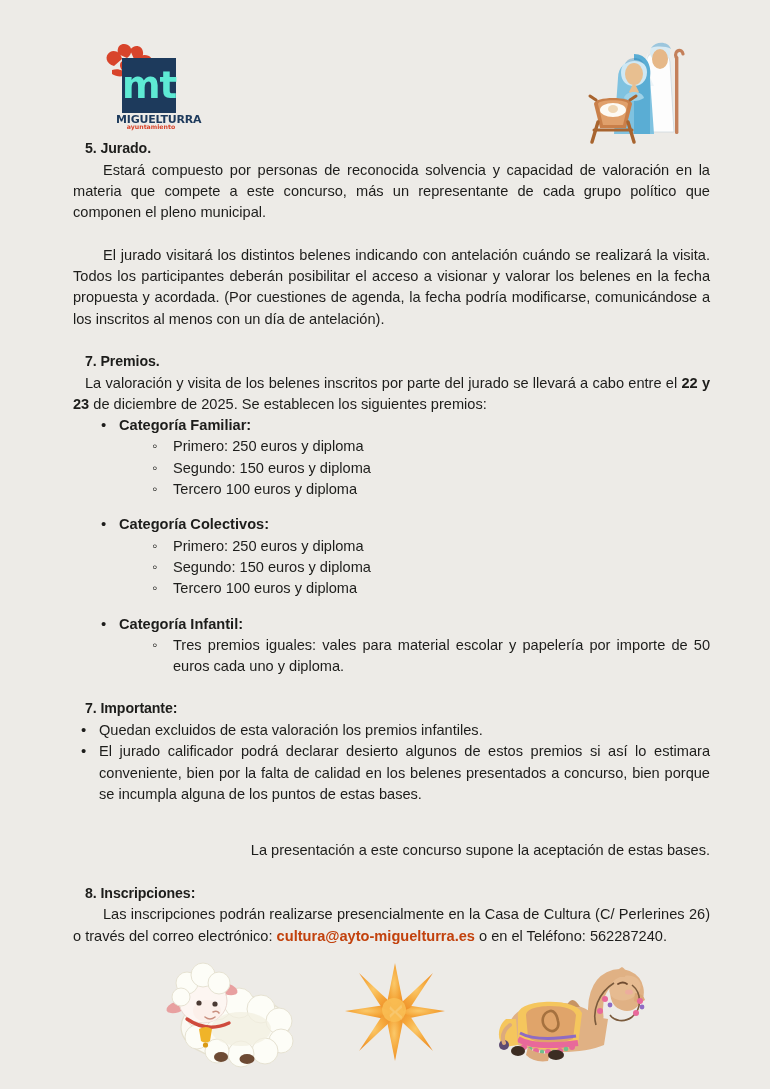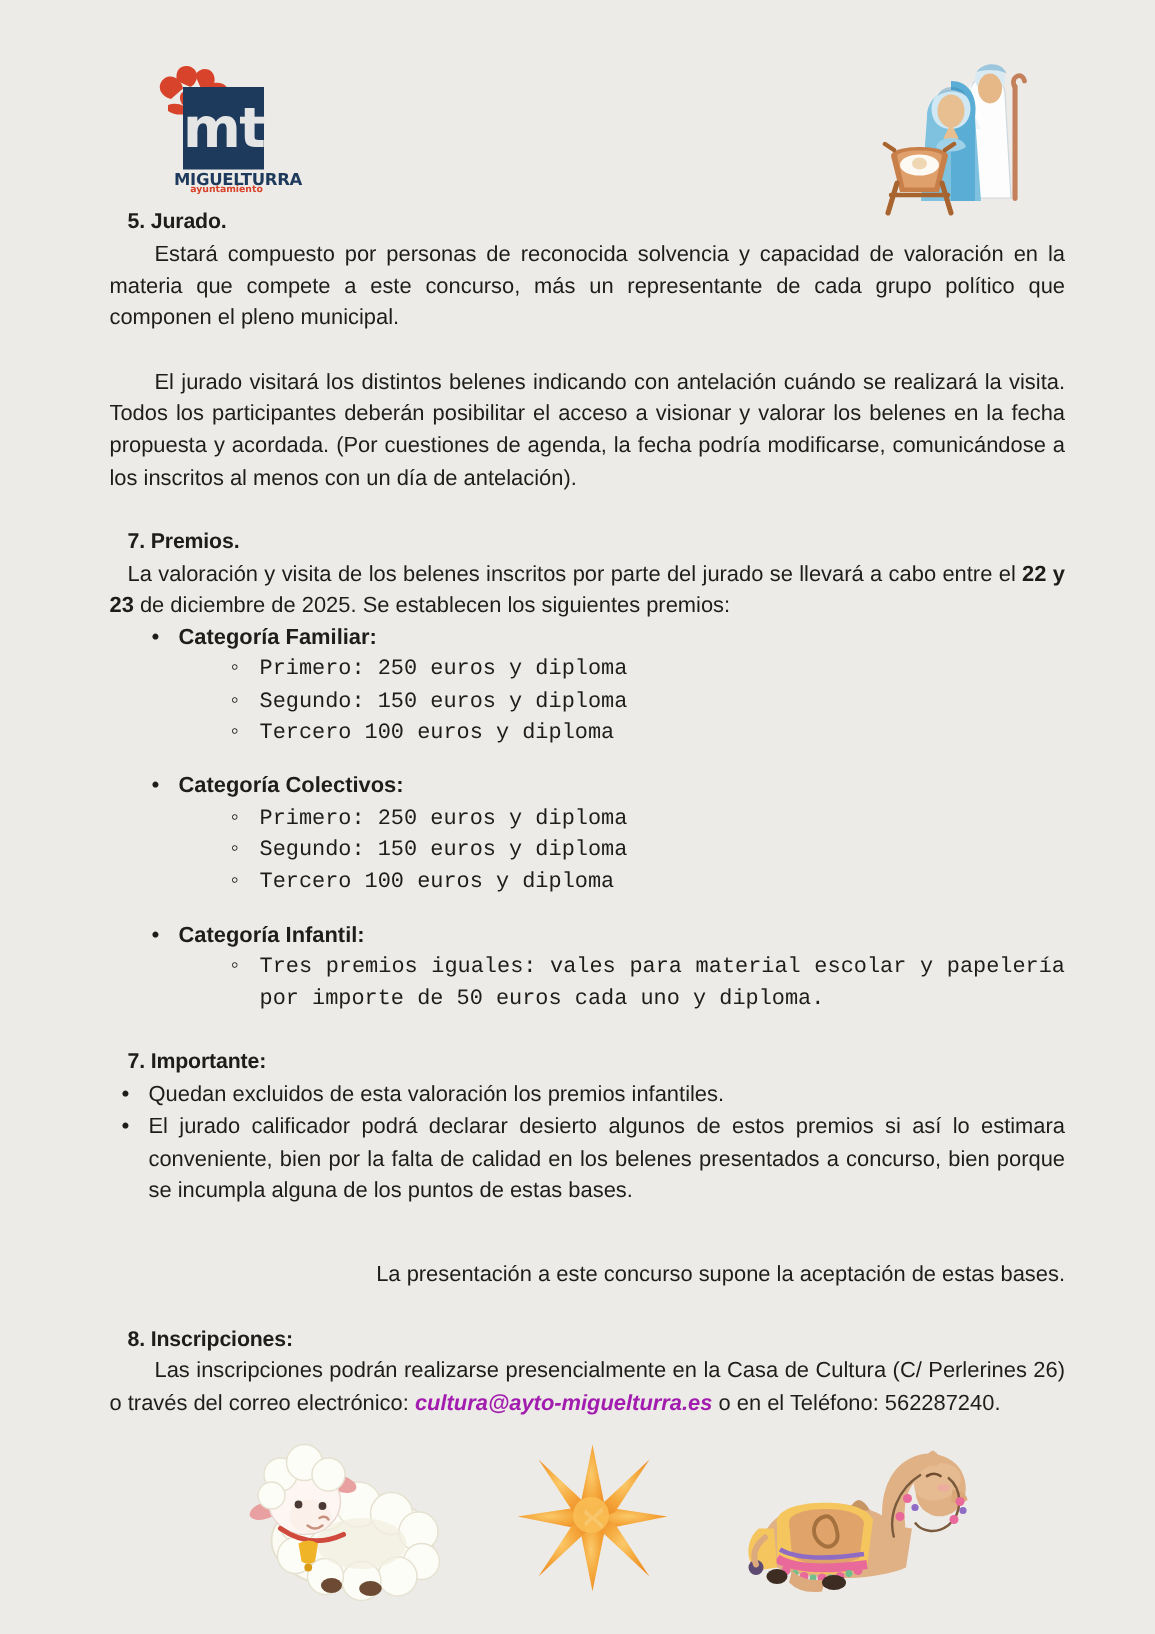--- a/index.html
+++ b/index.html
@@ -41,21 +41,21 @@
     left: 26px;
     top: 14px;
     width: 54px;
     height: 55px;
     background: #1d3a5c;
   }
   .logo-mt {
     position: absolute;
     left: 0; top: 0;
     width: 100%; height: 100%;
-    color: #e5e5e5;
+    color: #5eead4;
     font-family: "DejaVu Sans", sans-serif;
     font-weight: bold;
     font-size: 37px;
     line-height: 55px;
     text-align: center;
     letter-spacing: -1px;
   }
   .logo-flower {
     position: absolute;
     left: 8px;
@@ -120,23 +120,22 @@
   p.para.noindent { text-indent: 0; }
   p.para.small-indent { text-indent: 12px; }
   p.para.left { text-align: right; margin-top: 35px; }
 
   .gap-lg { height: 21px; }
   .gap-md { height: 14px; }
 
   b, .bold { font-weight: bold; }
 
   .email {
-    color: #a21caf;
-    font-weight: bold;
-    font-style: italic;
+    color: #c2410c;
+    font-weight: bold;
   }
 
   
   ul.lvl1 {
     list-style: none;
     margin: 0;
     padding: 0 0 0 28px;
   }
   ul.lvl1 > li {
     position: relative;
@@ -151,21 +150,20 @@
     font-size: 15px;
   }
   ul.lvl1 > li.cat > .catlabel {
     font-weight: bold;
   }
 
   ul.lvl2 {
     list-style: none;
     margin: 0;
     padding: 0 0 0 33px;
-    font-family: Liberation Mono, monospace;
   }
   ul.lvl2 > li {
     position: relative;
     padding-left: 21px;
   }
   ul.lvl2 > li::before {
     content: "◦";
     position: absolute;
     left: 0;
     top: -1px;

